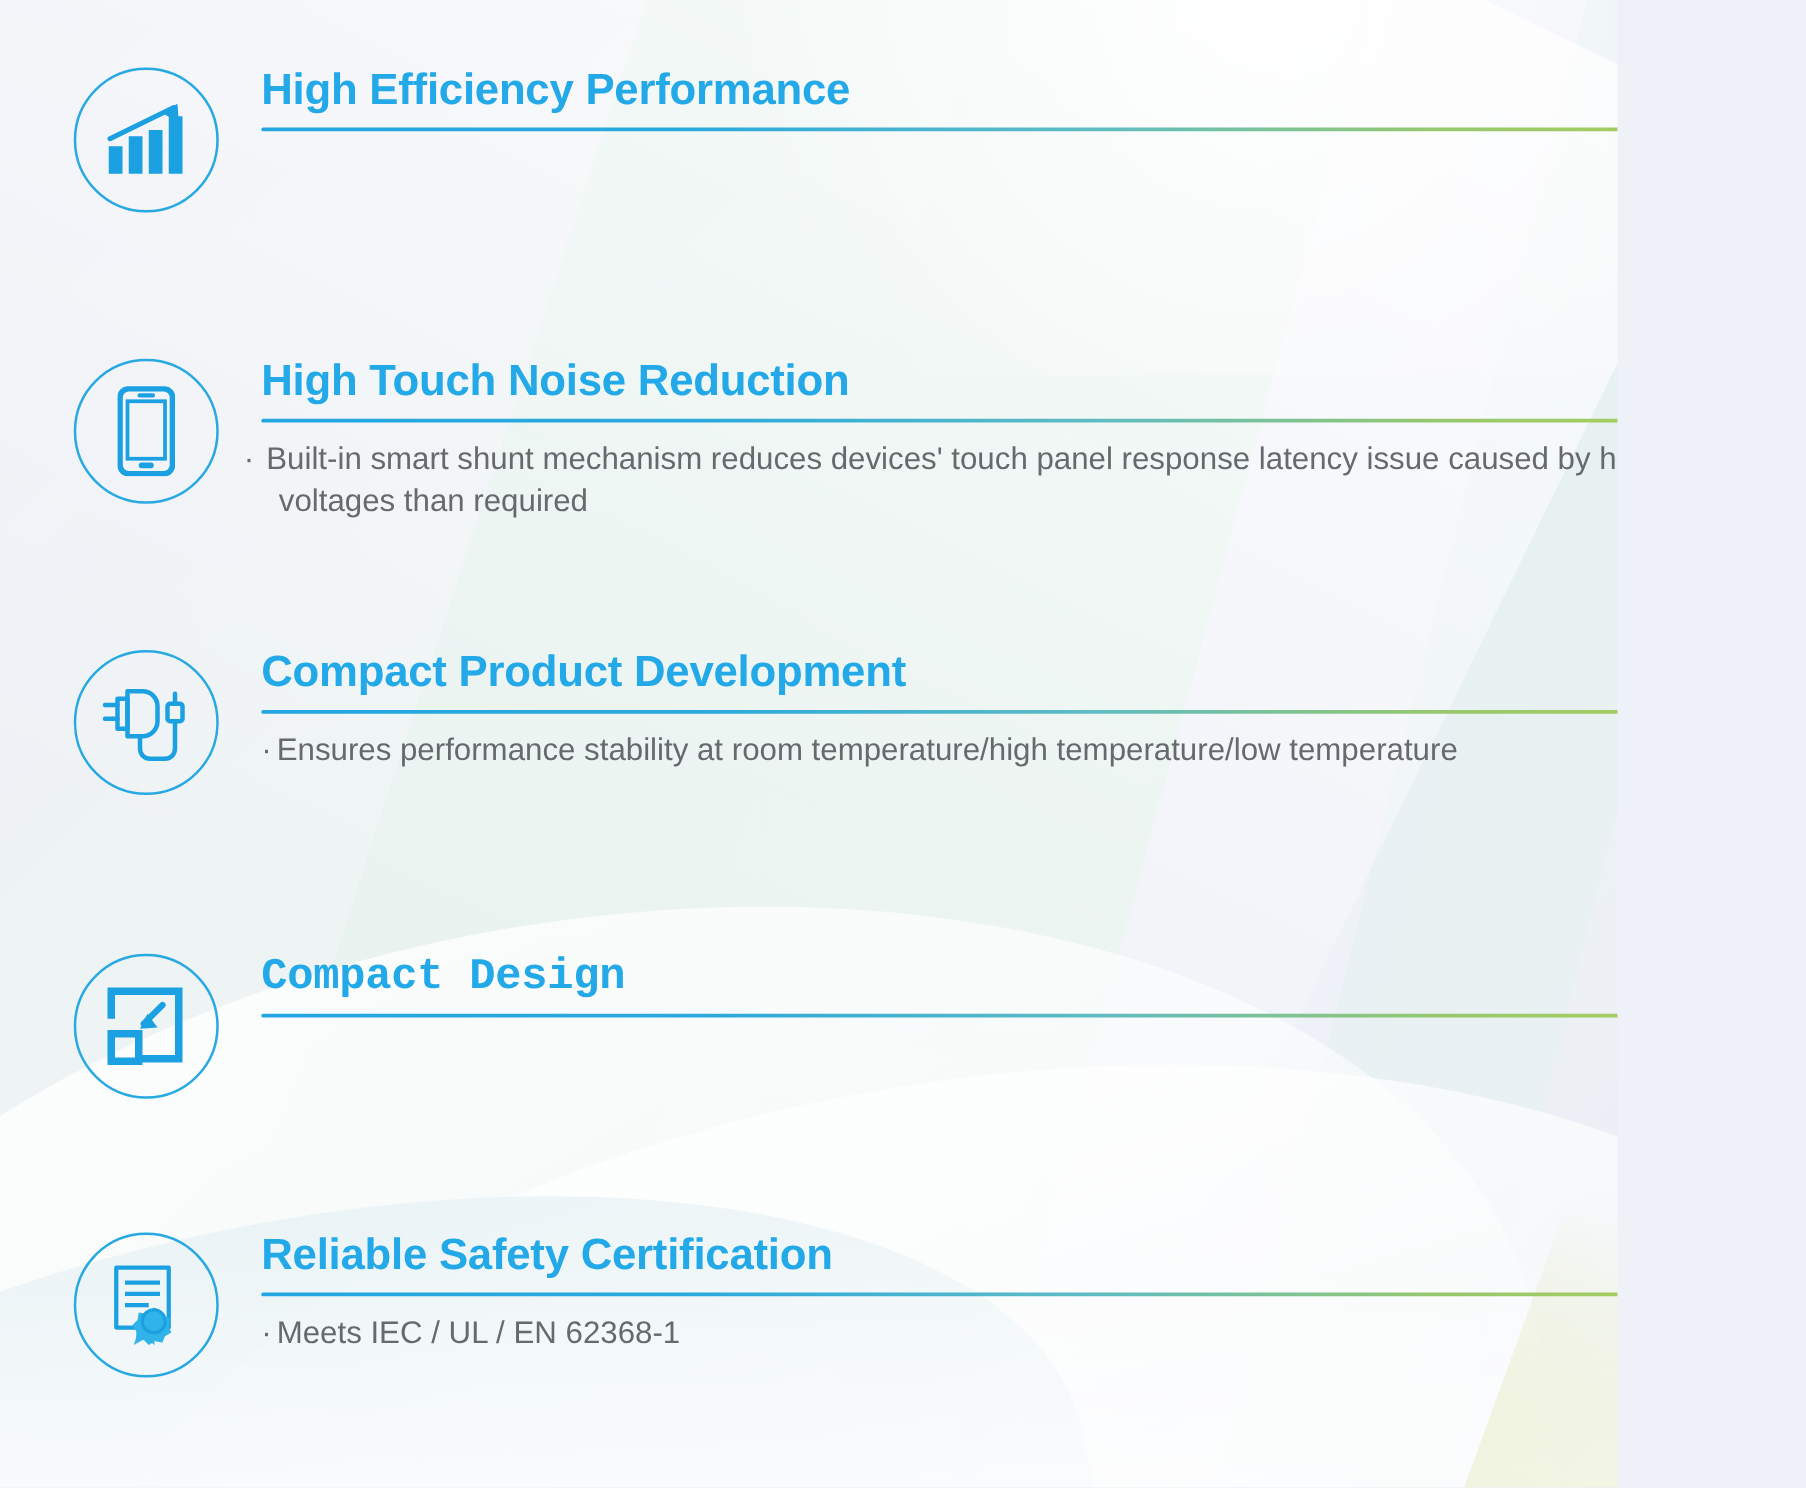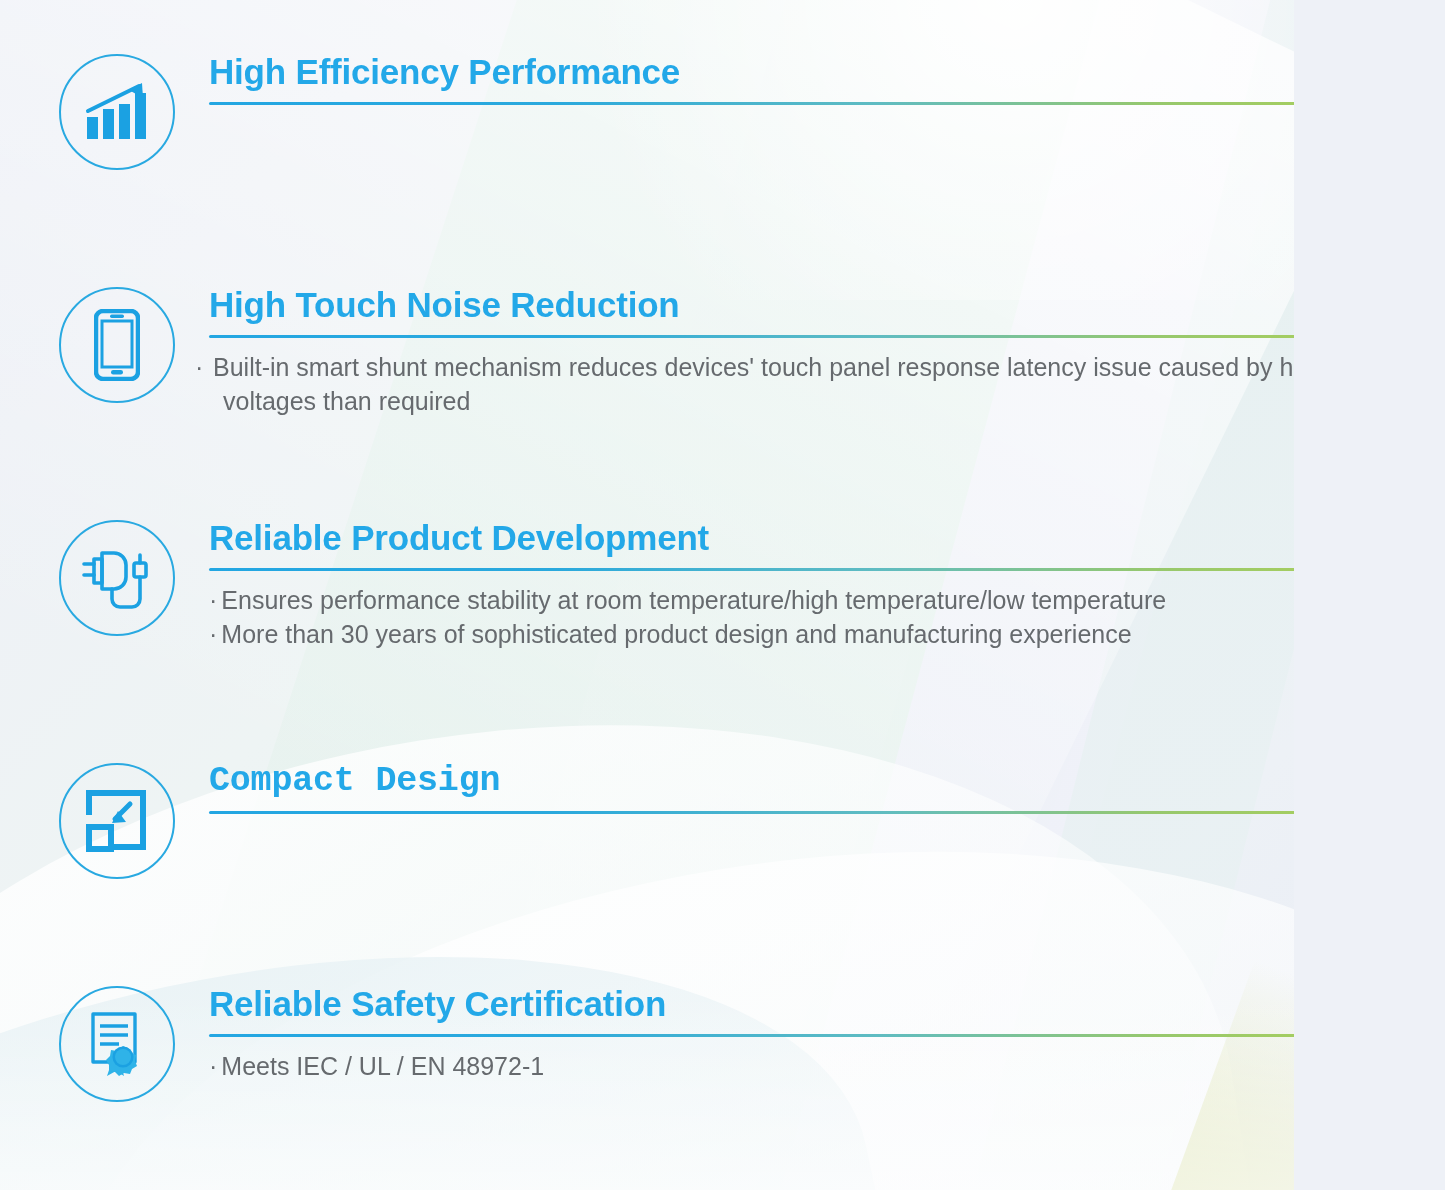--- a/index.html
+++ b/index.html
@@ -183,29 +183,26 @@
               <rect x="14" y="14" width="8" height="24"></rect>
               <path d="M4 19 H14 M4 30 H14"></path>
               <path d="M32 44 V54 a8 8 0 0 0 8 8 H52 a8 8 0 0 0 8 -8 V32"></path>
               <rect x="54" y="18" width="12" height="14" rx="2"></rect>
               <path d="M60 10 V18"></path>
             </g>
           </svg>
         </div>
       </div>
       <div class="body">
-        <div class="title">Reliable Product Development</div>
+        <div class="title">Compact Product Development</div>
         <div class="rule" style="width:1152px;"></div>
         <div class="lines">
           <div class="line">
             <span class="bullet">·</span><span>Ensures performance stability at room temperature/high temperature/low temperature</span>
           </div>
-          <div class="line">
-            <span class="bullet">·</span><span>More than 30 years of sophisticated product  design and manufacturing experience</span>
-          </div>
         </div>
       </div>
     </div>
 
     <div class="feature" style="left:55px;top:759px;font-family:Liberation Mono, monospace;">
       <div class="icon-wrap">
         <div class="icon-circle">
           <svg width="64" height="64" viewBox="0 0 64 64" aria-hidden="true">
             <g fill="none" stroke="#1ba1e2" stroke-width="6">
               <path d="M4 26 V4 H58 V58 H28"></path>
@@ -237,20 +234,20 @@
             <circle cx="38" cy="47" r="10.5" fill="#1ba1e2"></circle>
             <circle cx="38" cy="47" r="8" fill="#2fb3e8"></circle>
           </svg>
         </div>
       </div>
       <div class="body">
         <div class="title">Reliable Safety Certification</div>
         <div class="rule" style="width:1152px;"></div>
         <div class="lines">
           <div class="line">
-            <span class="bullet">·</span><span>Meets IEC / UL / EN 48972-1</span>
+            <span class="bullet">·</span><span>Meets IEC / UL / EN 62368-1</span>
           </div>
         </div>
       </div>
     </div>
 
   </div>
 </div>
 
 </body></html>

